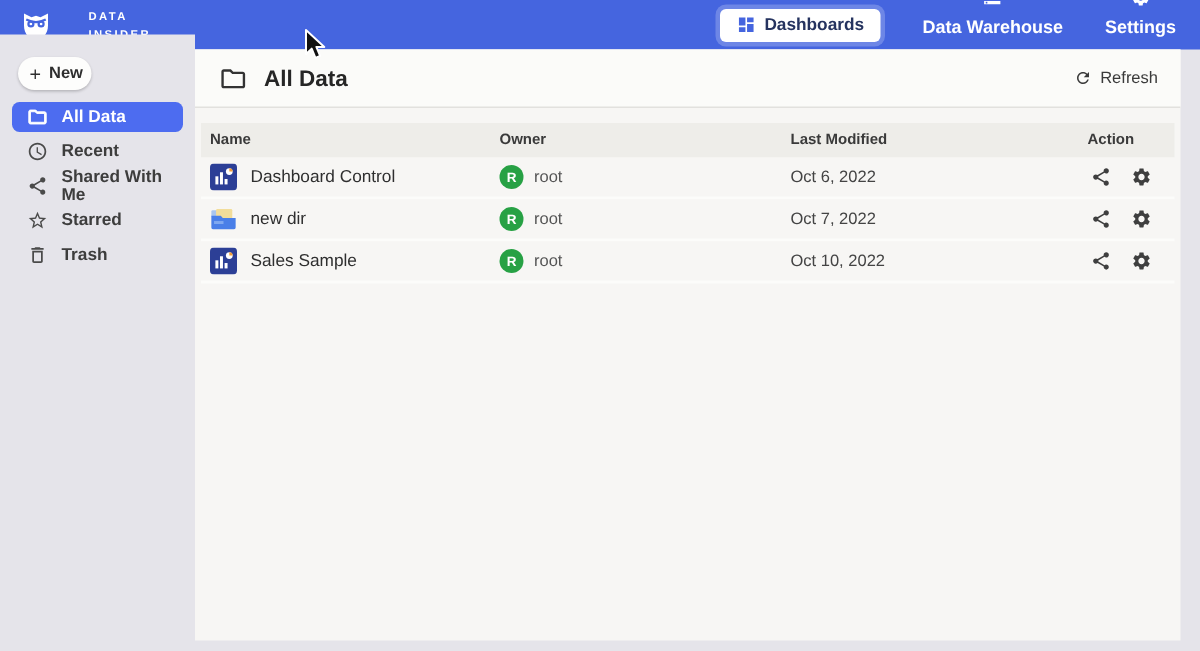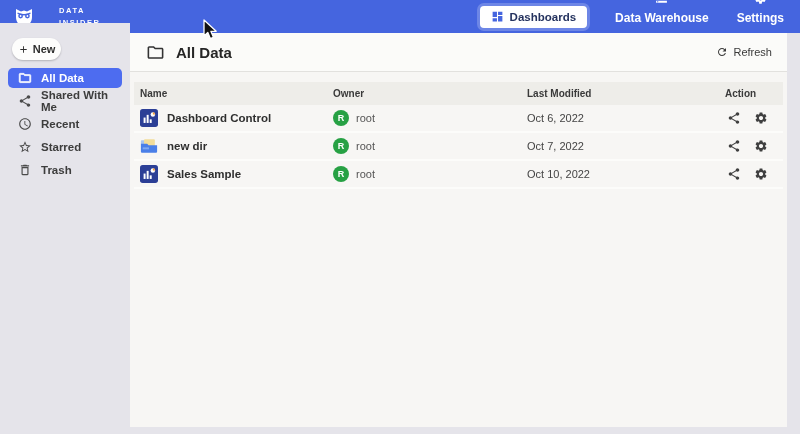--- a/index.html
+++ b/index.html
@@ -79,21 +79,21 @@
     font-size:10px; font-weight:bold; color:#3a3a3a;
   }
   .trow{
     display:flex; align-items:center; height:28px; background:#f7f6f4;
     border-bottom:2px solid #fcfcfa; font-size:11.5px; color:#333;
   }
   .col-name{ flex:0 0 199px; padding-left:6px; display:flex; align-items:center; gap:9px; }
   .col-owner{ flex:0 0 194px; display:flex; align-items:center; gap:7px; }
   .col-mod{ flex:0 0 189px; }
   .col-action{ flex:1; display:flex; align-items:center; gap:13px; padding-left:11px; }
-  .name-text{ font-weight:bold; color:#2f2f2f;text-align:right; }
+  .name-text{ font-weight:normal; color:#2f2f2f;text-align:right; }
   .owner-text{ color:#555; font-size:11px; }
   .mod-text{ color:#444; font-size:11px; }
   .avatar{
     width:16px; height:16px; border-radius:50%; background:#27a144;
     color:#fff; font-size:9px; font-weight:bold;
     display:flex; align-items:center; justify-content:center;
   }
   .file-icon{ width:18px; height:18px; }
   .action-icon{ width:14px; height:14px; }
 
@@ -158,29 +158,29 @@
 
   <div class="side-list">
     <div class="side-item active">
       <svg class="side-icon" viewBox="0 0 24 24">
         <path fill="#ffffff" d="M20 6h-8l-2-2H4c-1.1 0-2 .9-2 2v12c0 1.1.9 2 2 2h16c1.1 0 2-.9 2-2V8c0-1.1-.9-2-2-2zm0 12H4V6h5.17l2 2H20v10z"></path>
       </svg>
       <span>All Data</span>
     </div>
     <div class="side-item">
       <svg class="side-icon" viewBox="0 0 24 24">
+        <path fill="#4a4a4a" d="M11.99 2C6.47 2 2 6.48 2 12s4.47 10 9.99 10C17.52 22 22 17.52 22 12S17.52 2 11.99 2zm.01 18c-4.42 0-8-3.58-8-8s3.58-8 8-8 8 3.58 8 8-3.58 8-8 8zM12.5 7H11v6l5.25 3.15.75-1.23-4.5-2.67z"></path>
+      </svg>
+      <span>Recent</span>
+    </div>
+    <div class="side-item">
+      <svg class="side-icon" viewBox="0 0 24 24">
         <path fill="#4a4a4a" d="M18 16.08c-.76 0-1.44.3-1.96.77L8.91 12.7c.05-.23.09-.46.09-.7s-.04-.47-.09-.7l7.05-4.11c.54.5 1.25.81 2.04.81 1.66 0 3-1.34 3-3s-1.34-3-3-3-3 1.34-3 3c0 .24.04.47.09.7L8.04 9.81C7.5 9.31 6.79 9 6 9c-1.66 0-3 1.34-3 3s1.34 3 3 3c.79 0 1.5-.31 2.04-.81l7.12 4.16c-.05.21-.08.43-.08.65 0 1.61 1.31 2.92 2.92 2.92s2.92-1.31 2.92-2.92-1.31-2.92-2.92-2.92z"></path>
       </svg>
       <span>Shared With Me</span>
-    </div>
-    <div class="side-item">
-      <svg class="side-icon" viewBox="0 0 24 24">
-        <path fill="#4a4a4a" d="M11.99 2C6.47 2 2 6.48 2 12s4.47 10 9.99 10C17.52 22 22 17.52 22 12S17.52 2 11.99 2zm.01 18c-4.42 0-8-3.58-8-8s3.58-8 8-8 8 3.58 8 8-3.58 8-8 8zM12.5 7H11v6l5.25 3.15.75-1.23-4.5-2.67z"></path>
-      </svg>
-      <span>Recent</span>
     </div>
     <div class="side-item">
       <svg class="side-icon" viewBox="0 0 24 24">
         <path fill="#4a4a4a" d="M22 9.24l-7.19-.62L12 2 9.19 8.63 2 9.24l5.46 4.73L5.82 21 12 17.27 18.18 21l-1.63-7.03L22 9.24zM12 15.4l-3.76 2.27 1-4.28-3.32-2.88 4.38-.38L12 6.1l1.71 4.04 4.38.38-3.32 2.88 1 4.28L12 15.4z"></path>
       </svg>
       <span>Starred</span>
     </div>
     <div class="side-item">
       <svg class="side-icon" viewBox="0 0 24 24">
         <path fill="#4a4a4a" d="M16 9v10H8V9h8m-1.5-6h-5l-1 1H5v2h14V4h-3.5l-1-1zM18 7H6v12c0 1.1.9 2 2 2h8c1.1 0 2-.9 2-2V7z"></path>

